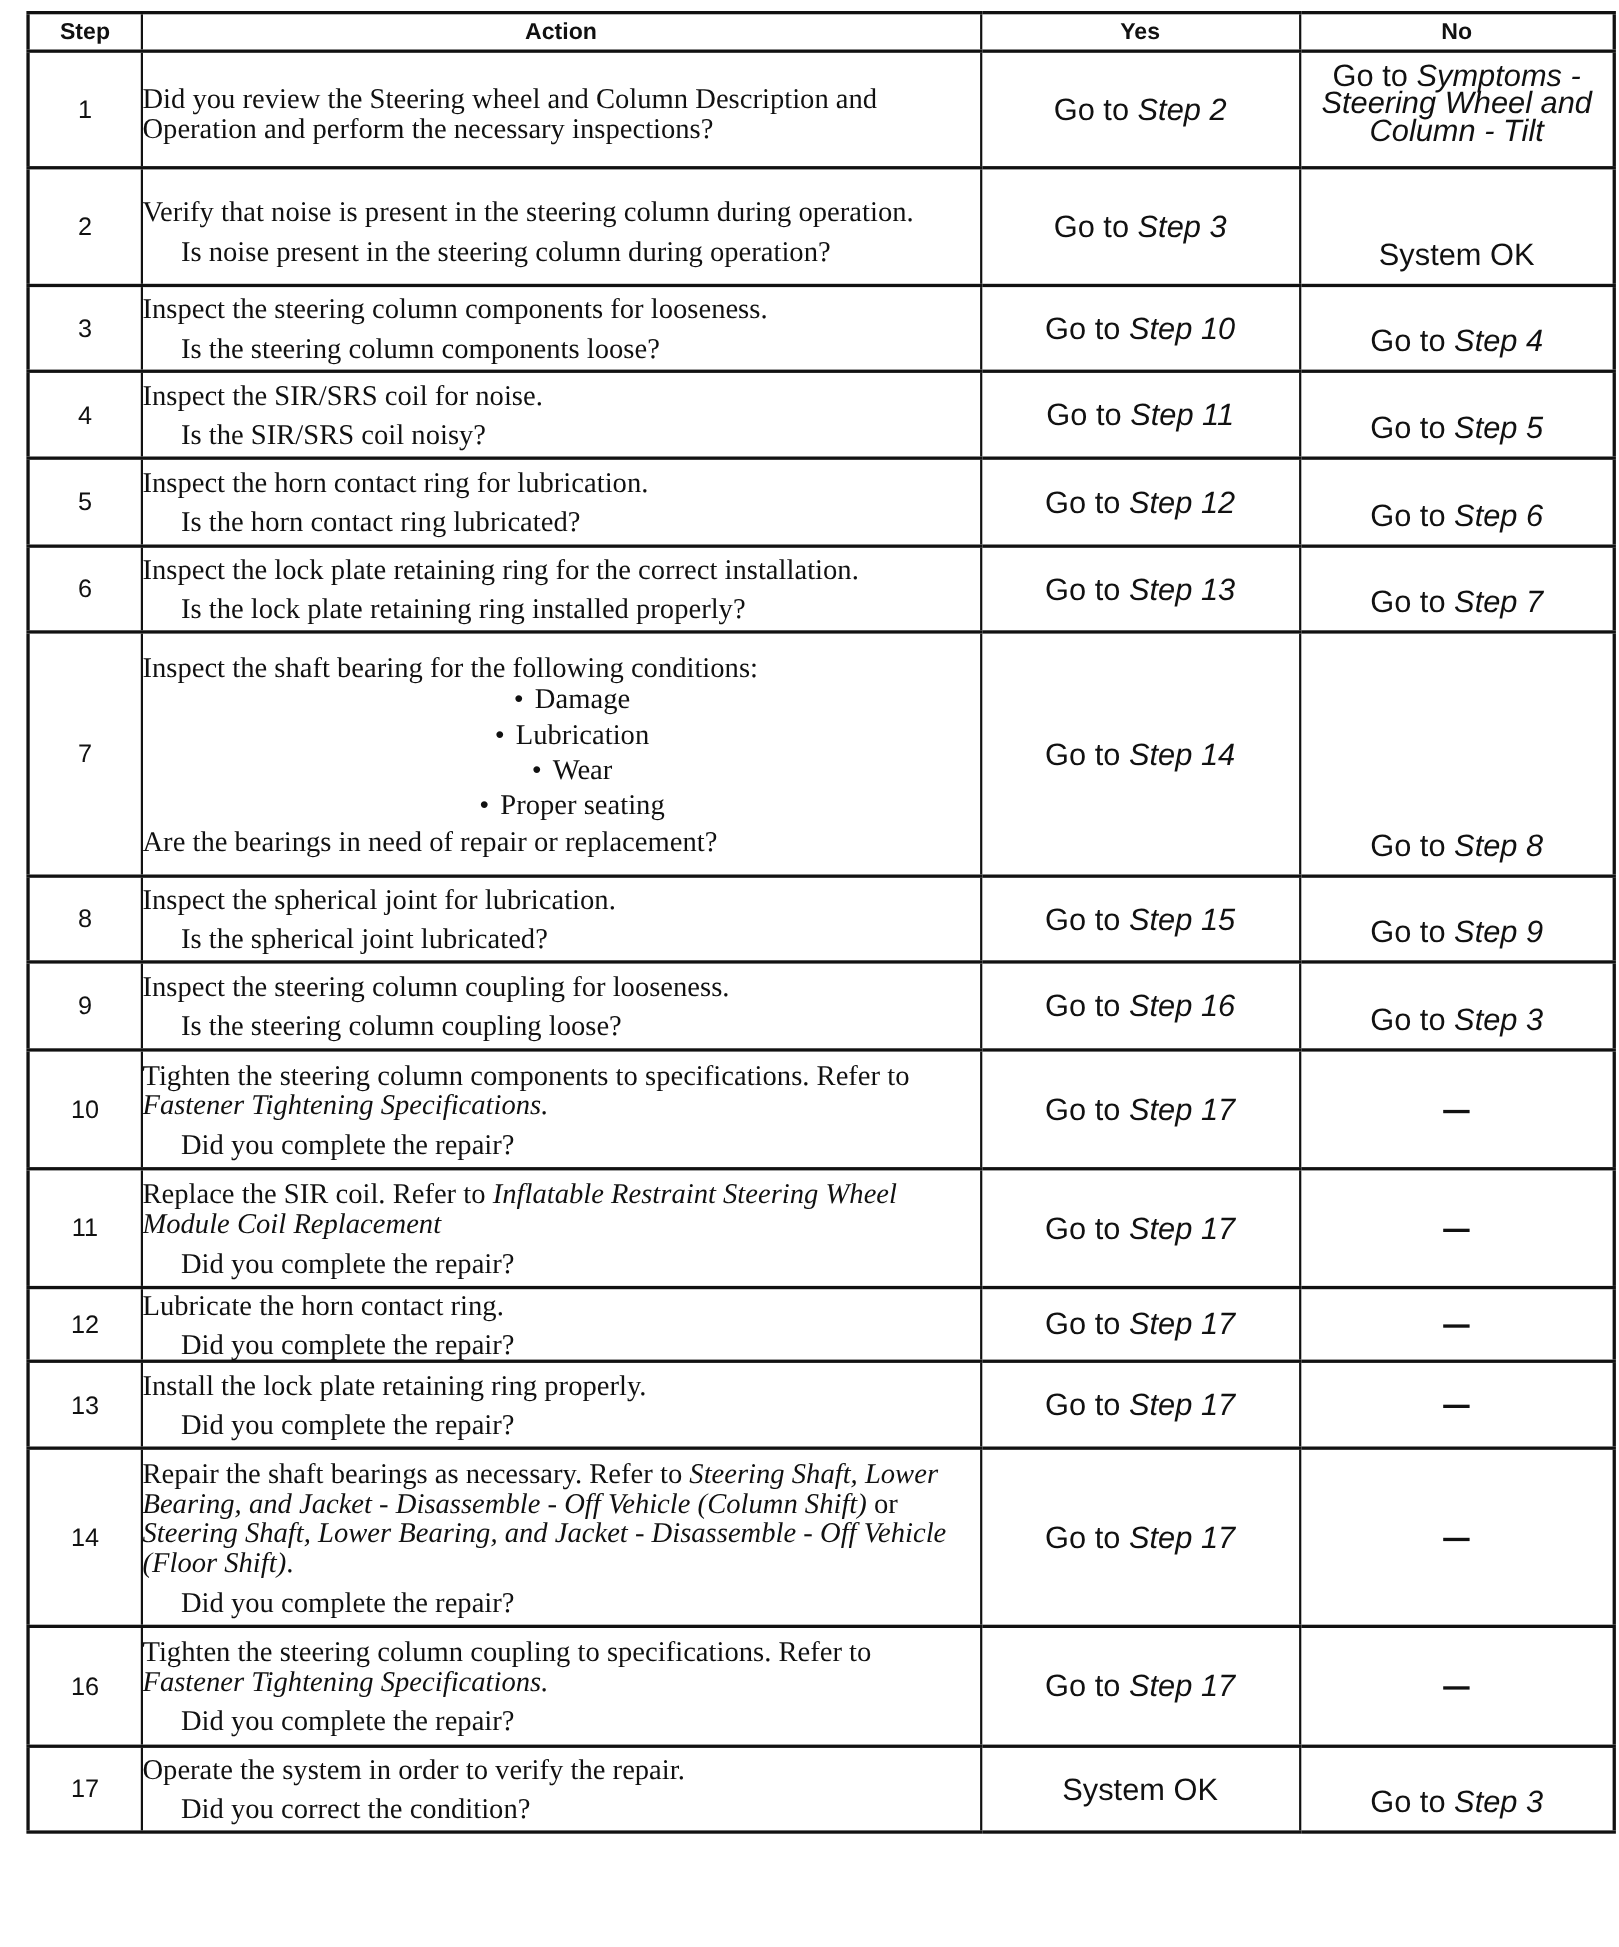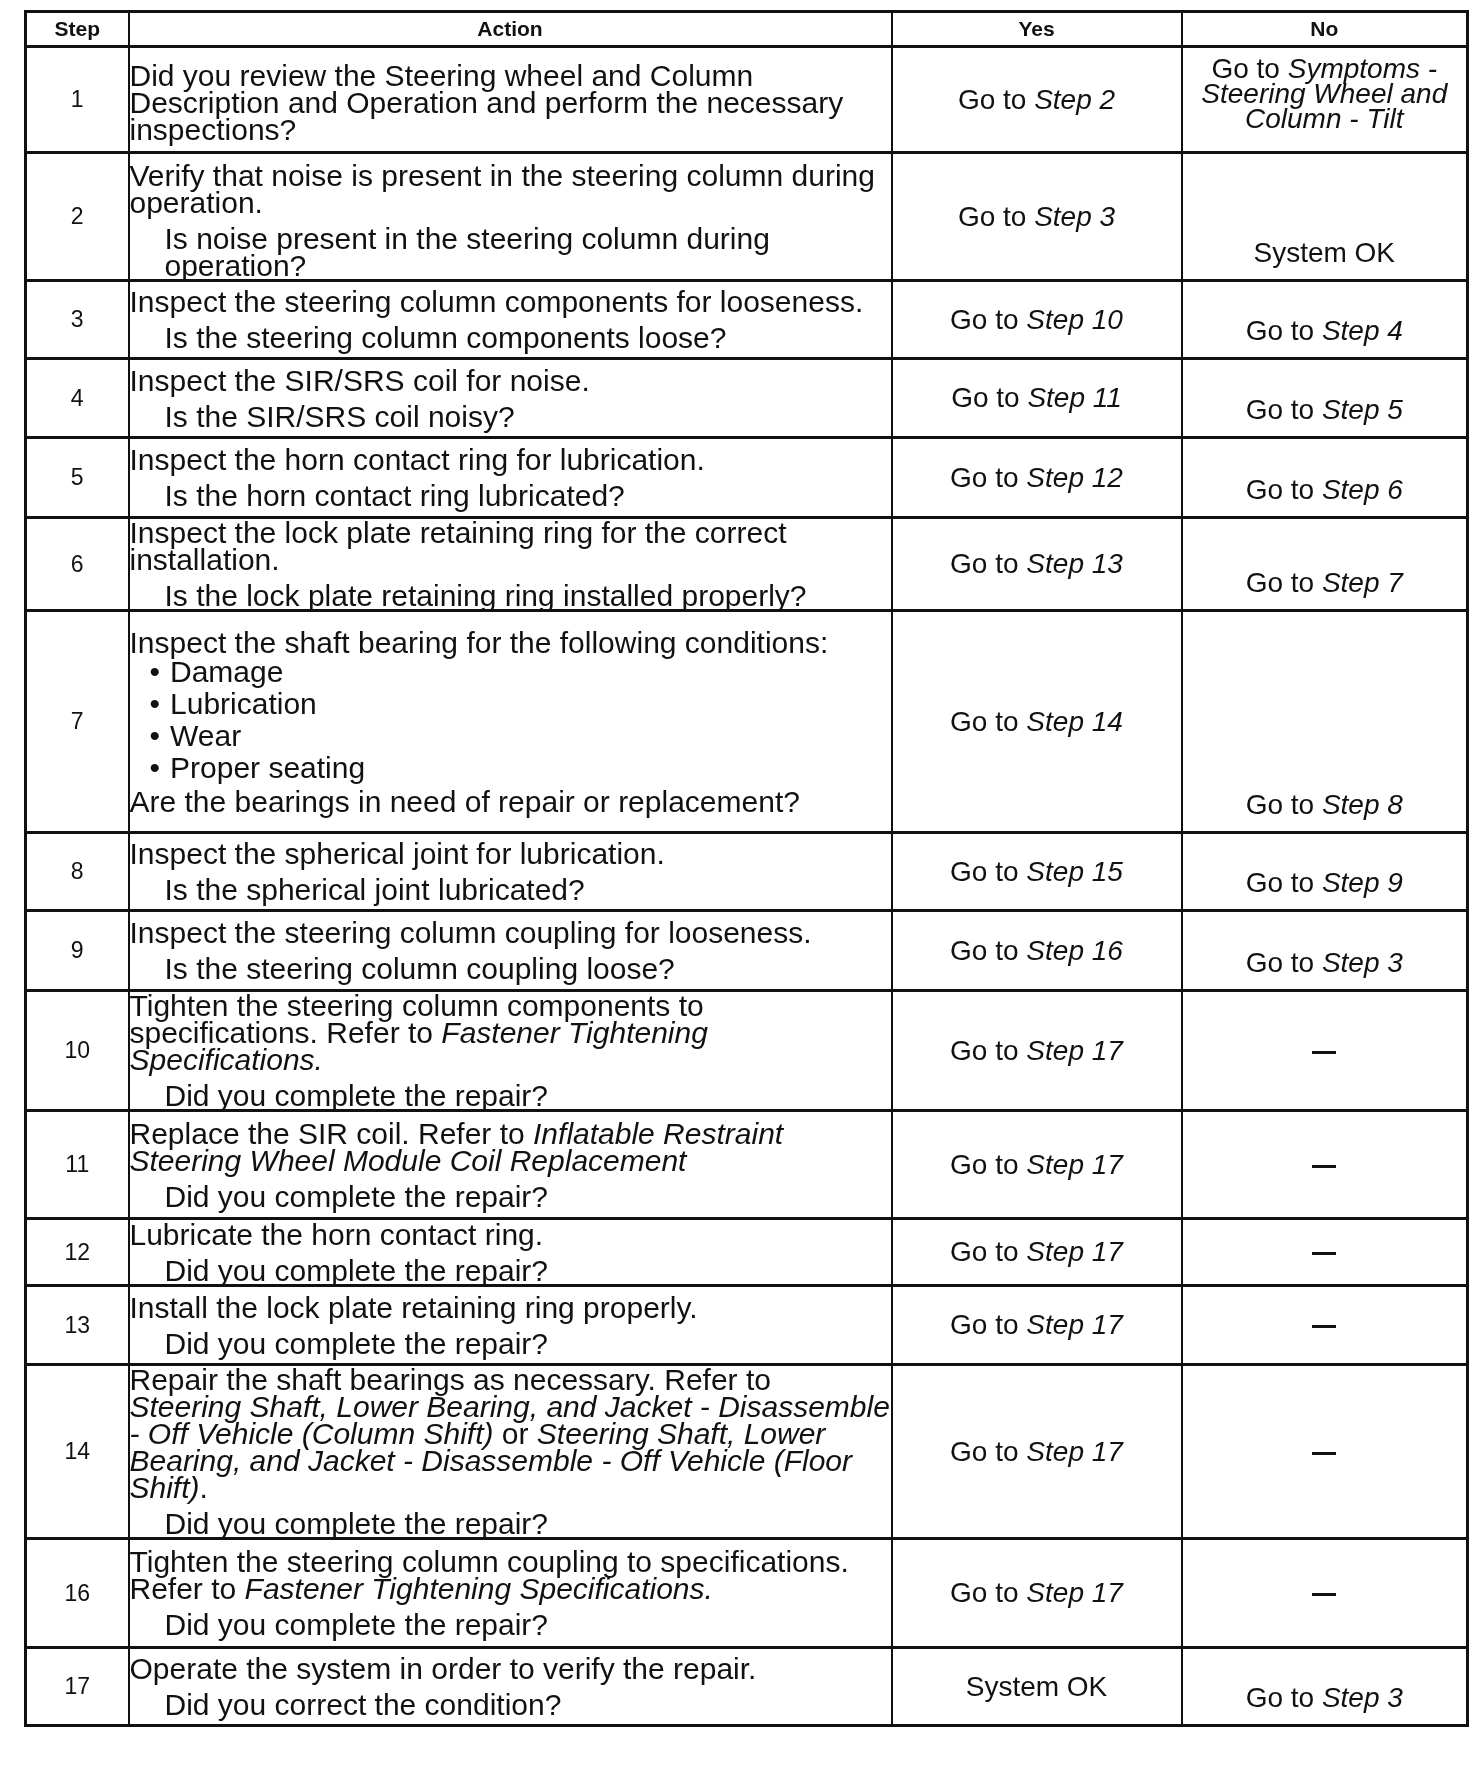--- a/index.html
+++ b/index.html
@@ -13,26 +13,26 @@
     border-left: 2px solid #111; border-right: 2px solid #111;
     border-top: 3px solid #111; border-bottom: 3px solid #111;
     padding: 0; vertical-align: middle;
   }
   table.diag th { font-weight: bold; font-size: 21px; height: 32px; }
   col.c-step { width: 103px; }
   col.c-action { width: 763px; }
   col.c-yes { width: 290px; }
   col.c-no { width: 286px; }
   td.step { text-align: center; font-size: 23px; }
-  td.action { padding: 4px 12px 10px 12px; font-size: 30px; line-height: 27px; vertical-align: top; }
+  td.action { padding: 4px 12px 10px 12px; font-size: 26px; line-height: 27px; vertical-align: top; font-family: Liberation Serif, serif; }
   td.action .p { margin: 0; }
   td.action .p + .p { margin-top: 9px; padding-left: 35px; }
   td.action .q { margin-top: 6px; }
   td.action ul { margin: 4px 0 0 0; padding: 0 0 0 20px; list-style: none; }
-  td.action li { margin: 0 0 8px 0; line-height: 24px; }
+  td.action li { margin: 0 0 8px 0; line-height: 24px; text-align: center; }
   td.action li::before { content: "\2022"; margin-right: 10px; }
   td.yes, td.no { text-align: center; font-size: 28px; }
   td.yes { vertical-align: bottom; padding-bottom: 10px; }
   td.no.bottom { vertical-align: bottom; padding-bottom: 10px; }
   td.no.middle { vertical-align: middle; }
   td.no.top { vertical-align: top; padding-top: 8px; line-height: 25px; }
   .it { font-style: italic; }
   .dash { display: inline-block; width: 24px; height: 3px; background: #111; vertical-align: middle; }
 </style>
 </head>

